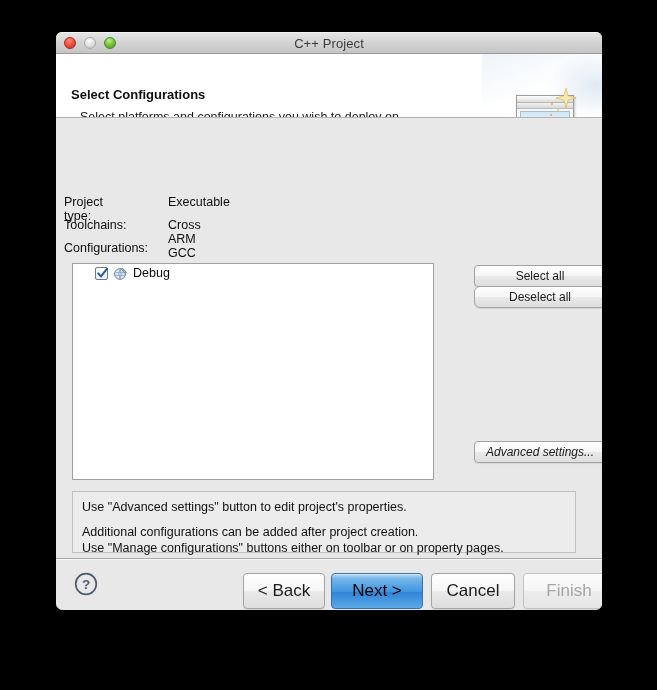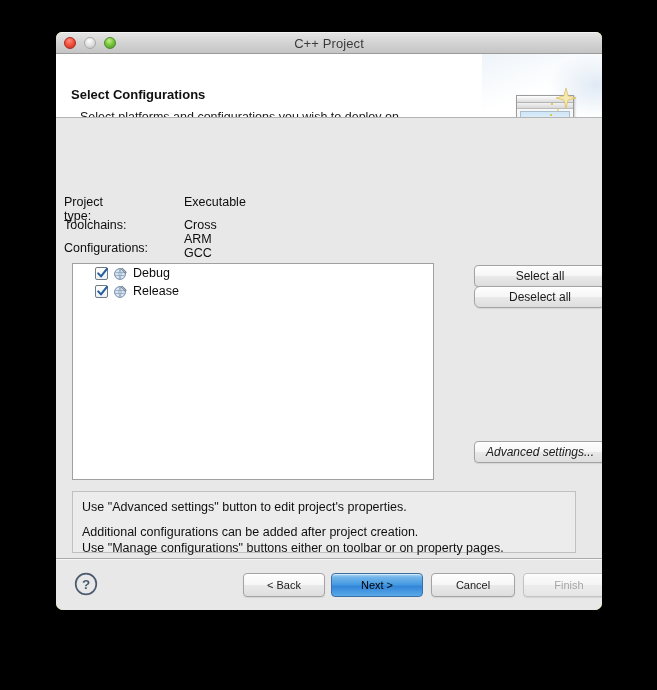--- a/index.html
+++ b/index.html
@@ -168,21 +168,21 @@
     border-bottom: 1px solid #a9a9a9;
     box-sizing: border-box;
   }
 
   .field-row {
     position: absolute;
     font-size: 12.5px;
     color: #0d0d0d;
   }
   .field-label { position: absolute; left: 8px; }
-  .field-value { position: absolute; left: 128px; }
+  .field-value { position: absolute; left: 112px; }
 
   .row-project { top: 77px; }
   .row-toolchain { top: 100px; }
   .row-configs { top: 123px; }
 
   
   .listbox {
     position: absolute;
     left: 16px;
     top: 145px;
@@ -278,23 +278,23 @@
     position: absolute;
     left: 18px;
     top: 12px;
     width: 24px;
     height: 24px;
     color: #4c5b70;
   }
   .footer-btn {
     position: absolute;
     top: 13px;
-    height: 24px;
+    height: 36px;
     line-height: 22px;
-    font-size: 11px;
+    font-size: 17px;
   }
   .btn-back   { left: 157px; width: 82px; }
   .btn-next   { left: 245px; width: 92px;
     background: linear-gradient(to bottom, #b5dbf5 0%, #74b6ea 14%, #3f96e0 52%, #2f83d6 53%, #5aa9e8 100%);
     border: 1px solid #3b6fa8;
     color: #000000;
     box-shadow: 0 1px 0 rgba(255,255,255,0.45) inset;
   }
   .btn-cancel { left: 345px; width: 84px; }
   .btn-finish { left: 437px; width: 92px; color: #a6a6a6;
@@ -359,36 +359,20 @@
           <svg width="15" height="15" viewBox="0 0 15 15">
             <circle cx="7" cy="8" r="5.4" fill="#dce6f2" stroke="#6f89a8" stroke-width="1"></circle>
             <path d="M2.2 9.5 L11.4 9.5 M2.6 6.6 L11.1 6.6" stroke="#8ba3bd" stroke-width="0.8"></path>
             <path d="M7 2.8 Q4.6 8 7 13.2 M7 2.8 Q9.4 8 7 13.2" fill="none" stroke="#8ba3bd" stroke-width="0.8"></path>
             <path d="M9.3 2.2 L13.4 6.1 L12.2 7.3 L8.2 3.3 Z" fill="#aab8c6" stroke="#5c6f85" stroke-width="0.8"></path>
           </svg>
         </span>
         <span class="item-label">Debug</span>
       </div>
 
-      <div class="list-item">
-        <span class="chk">
-          <svg width="13" height="13" viewBox="0 0 13 13">
-            <path d="M2.2 6.4 L5 9.4 L10.9 1.9" fill="none" stroke="#2a5d9c" stroke-width="2.1" stroke-linecap="round" stroke-linejoin="round"></path>
-          </svg>
-        </span>
-        <span class="cfg-icon">
-          <svg width="15" height="15" viewBox="0 0 15 15">
-            <circle cx="7" cy="8" r="5.4" fill="#dce6f2" stroke="#6f89a8" stroke-width="1"></circle>
-            <path d="M2.2 9.5 L11.4 9.5 M2.6 6.6 L11.1 6.6" stroke="#8ba3bd" stroke-width="0.8"></path>
-            <path d="M7 2.8 Q4.6 8 7 13.2 M7 2.8 Q9.4 8 7 13.2" fill="none" stroke="#8ba3bd" stroke-width="0.8"></path>
-            <path d="M9.3 2.2 L13.4 6.1 L12.2 7.3 L8.2 3.3 Z" fill="#aab8c6" stroke="#5c6f85" stroke-width="0.8"></path>
-          </svg>
-        </span>
-        <span class="item-label">Release</span>
-      </div>
 
     </div>
 
     <button class="btn side-btn btn-select-all">Select all</button>
     <button class="btn side-btn btn-deselect-all">Deselect all</button>
     <button class="btn side-btn btn-advanced">Advanced settings...</button>
 
     <div class="infobox">
       <div>Use "Advanced settings" button to edit project's properties.</div>
       <div class="info-gap"></div>

